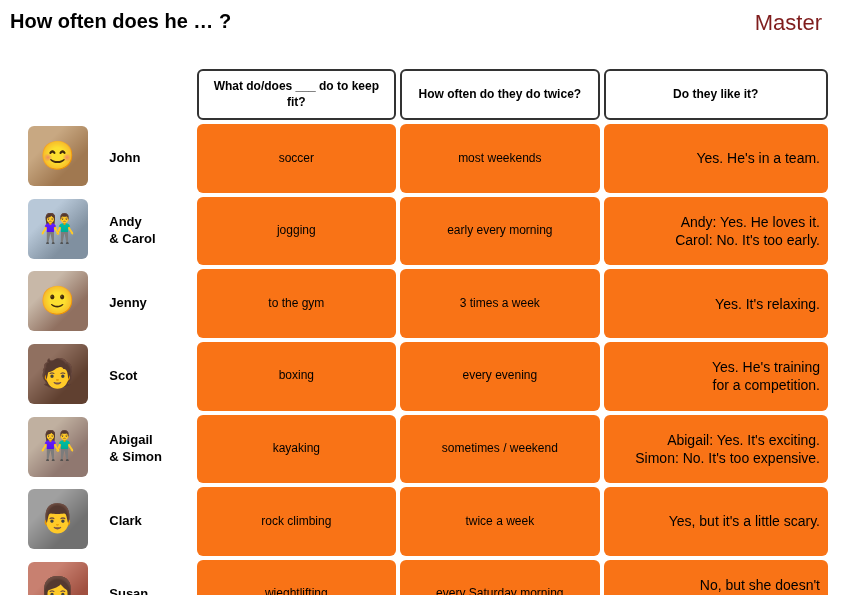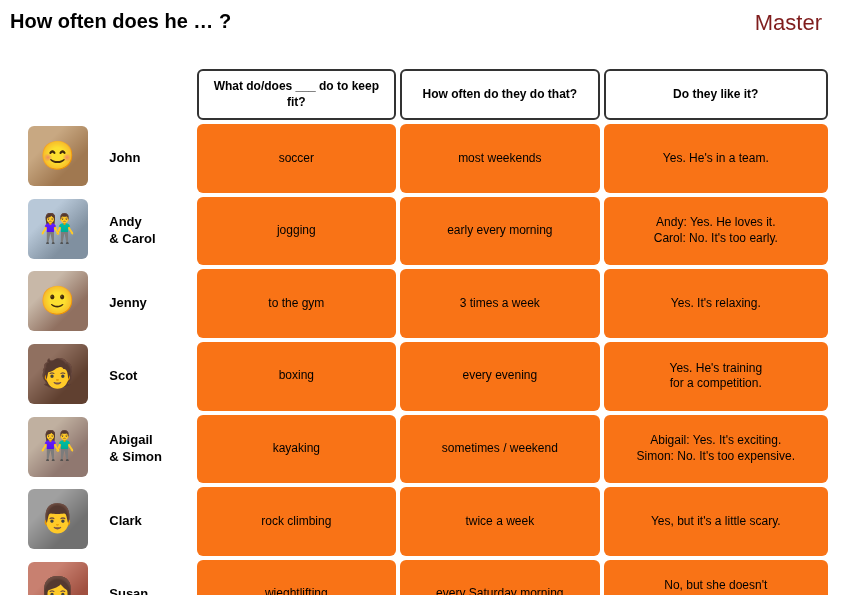--- a/index.html
+++ b/index.html
@@ -87,21 +87,21 @@
     .face {
       width: 100%;
       height: 100%;
       display: flex;
       align-items: center;
       justify-content: center;
       font-size: 28px;
     }
     td.activity-cell { text-align: center; }
     td.frequency-cell { text-align: center; }
-    td.like-cell { text-align: center; font-size: 12px; }
+    td.like-cell { text-align: right; font-size: 14px; }
     .header-row th:first-child, .header-row th:nth-child(2) {
       background: transparent;
       border: none;
     }
     th.col-activity {
       width: 160px;
     }
     th.col-frequency {
       width: 160px;
     }
@@ -122,21 +122,21 @@
 <div class="page-title">How often does he … ?</div>
 <div class="master-label">Master</div>
 
 <div class="table-wrapper">
   <table>
     <thead>
       <tr class="header-row">
         <th style="background:transparent;border:none;"></th>
         <th style="background:transparent;border:none;"></th>
         <th class="col-activity">What do/does ___ do to keep fit?</th>
-        <th class="col-frequency">How often do they do that?</th>
+        <th class="col-frequency">How often do they do twice?</th>
         <th class="col-like">Do they like it?</th>
       </tr>
     </thead>
     <tbody id="table-body">
     <tr>
           <td class="photo-cell"><div class="photo-placeholder person-john"><div class="face">😊</div></div></td>
           <td class="name-cell" style="white-space: pre-line;">John</td>
           <td class="activity-cell">soccer</td>
           <td class="frequency-cell">most weekends</td>
           <td class="like-cell" style="white-space: pre-line;">Yes. He's in a team.</td>

